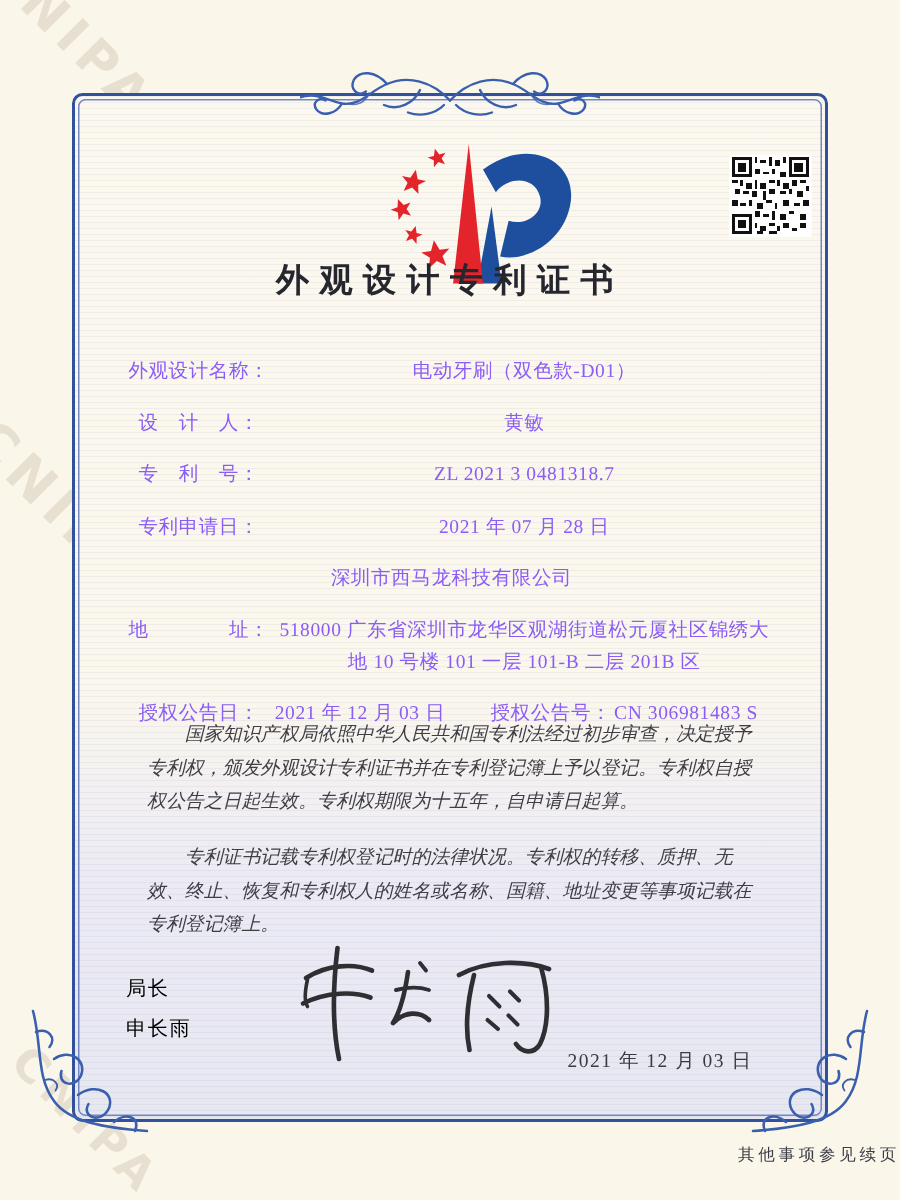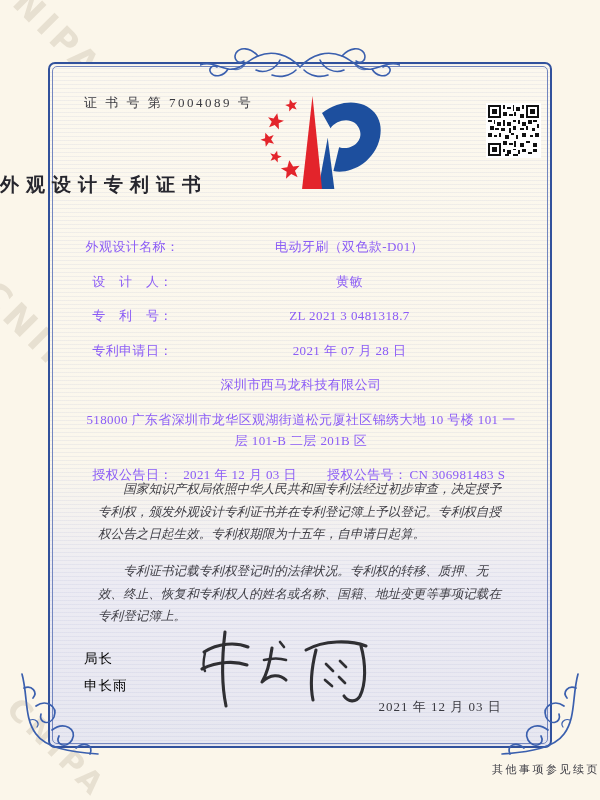--- a/index.html
+++ b/index.html
@@ -49,21 +49,21 @@
 
   .cert-number{
     position:absolute;left:84px;top:94px;
     font-size:13px;letter-spacing:2.5px;color:#3a3a40;
   }
   .logo{position:absolute;left:246px;top:90px;width:152px;height:104px;}
   .qr{position:absolute;left:486px;top:103px;width:55px;height:55px;}
 
   .title{
     position:absolute;left:0;right:0;top:172px;
-    font-size:19px;font-weight:700;
+    text-align:center;font-size:22px;font-weight:700;
     letter-spacing:7px;color:#26262e;
   }
 
   .fields{
     position:absolute;left:84px;top:236px;width:434px;
     font-size:13px;color:#8b5cf6;letter-spacing:0.4px;text-align:center;
   }
   .frow{display:flex;margin-bottom:13.5px;line-height:21px;}
   .flabel{flex:none;width:97px;white-space:nowrap;}
   .fvalue{flex:1;}
@@ -141,21 +141,20 @@
     <g stroke="#3a5fae" fill="none" stroke-width="1.7" stroke-linecap="round">
       <path d="M10,6 C16,28 12,50 24,66 C34,80 58,84 86,86"></path>
       <path d="M24,38 C34,31 46,38 42,49 C38,58 26,55 29,46"></path>
       <path d="M40,62 C52,53 66,61 60,72 C55,81 42,77 47,68"></path>
       <path d="M12,20 C20,17 26,24 21,30"></path>
       <path d="M64,80 C72,73 82,77 78,86"></path>
       <path d="M18,52 C24,50 28,55 25,59" stroke-width="1.2"></path>
     </g>
   </svg>
 
-  <div class="cert-number">证 书 号 第 7004089 号</div>
 
   <svg class="logo" viewBox="0 0 160 105">
     <defs>
       <path id="star" d="M0,-10 L2.9,-3.1 L9.5,-3.1 L4.2,1.2 L5.9,8.1 L0,4 L-5.9,8.1 L-4.2,1.2 L-9.5,-3.1 L-2.9,-3.1 Z" fill="#e3242b"></path>
     </defs>
 
     <path d="M80,22 C112,-2 148,16 141,48 C135,75 108,87 92,83 L98,58 C111,62 123,52 120,41 C116,26 97,27 89,38 Z" fill="#1d4f9e"></path>
 
     <path d="M86,48 L76,102 L93,102 Z" fill="#1d4f9e"></path>
 
@@ -255,20 +254,21 @@
       <span class="fvalue">ZL 2021 3 0481318.7</span>
     </div>
     <div class="frow">
       <span class="flabel">专利申请日：</span>
       <span class="fvalue">2021 年 07 月 28 日</span>
     </div>
     <div class="frow">
       <span class="fvalue">深圳市西马龙科技有限公司</span>
     </div>
     <div class="frow">
+      <span class="flabel">地　　　　址：</span>
       <span class="fvalue">518000 广东省深圳市龙华区观湖街道松元厦社区锦绣大地 10 号楼 101 一层 101-B 二层 201B 区</span>
     </div>
     <div class="frow grant">
       <span class="flabel">授权公告日：</span>
       <span class="gdate">2021 年 12 月 03 日</span>
       <span class="glabel2">授权公告号：</span>
       <span class="gno">CN 306981483 S</span>
     </div>
   </div>
 

